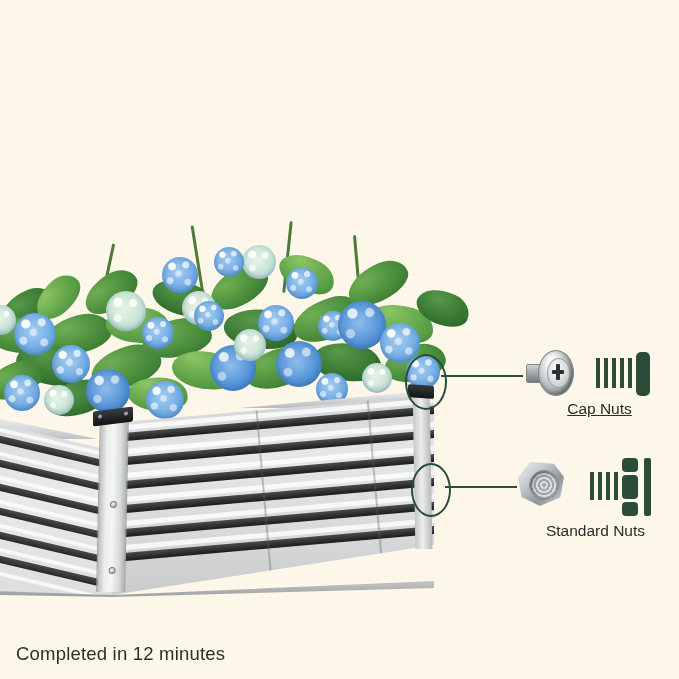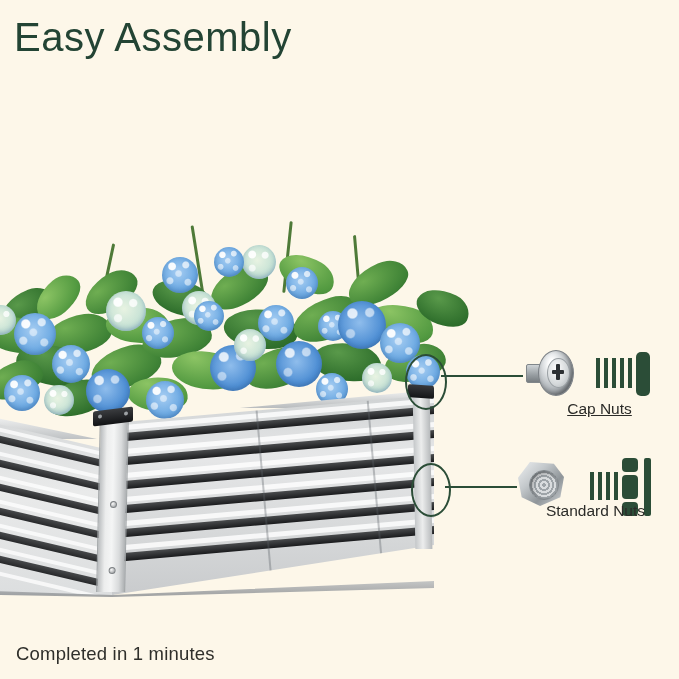--- a/index.html
+++ b/index.html
@@ -411,21 +411,20 @@
     position: absolute;
     background: #2b4d37;
     border-radius: 4px;
   }
 </style>
 </head>
 <body>
 
 <div id="page">
 
-  <div class="headline">Easy Assembly</div>
 
   <div class="scene">
 
     <div class="foliage">
       <div class="stem" style="left:120px;top:48px;width:3px;height:60px;transform:rotate(12deg);"></div>
       <div class="stem" style="left:210px;top:30px;width:3px;height:70px;transform:rotate(-9deg);"></div>
       <div class="stem" style="left:300px;top:26px;width:3px;height:72px;transform:rotate(6deg);"></div>
       <div class="stem" style="left:370px;top:40px;width:3px;height:70px;transform:rotate(-5deg);"></div>
 
       <div class="leaf dark" style="left:14px;top:96px;width:56px;height:34px;transform:rotate(-22deg);"></div>
@@ -574,18 +573,18 @@
       <div class="thread" style="left:0px;top:14px;height:28px;"></div>
       <div class="thread" style="left:8px;top:14px;height:28px;"></div>
       <div class="thread" style="left:16px;top:14px;height:28px;"></div>
       <div class="thread" style="left:24px;top:14px;height:28px;"></div>
       <div class="hexpart" style="left:32px;top:0px;width:16px;height:14px;"></div>
       <div class="hexpart" style="left:32px;top:17px;width:16px;height:24px;"></div>
       <div class="hexpart" style="left:32px;top:44px;width:16px;height:14px;"></div>
       <div class="panelbar" style="left:54px;top:0px;width:7px;height:58px;"></div>
     </div>
 
-    <div class="callout-label" style="left:0px;top:44px;width:167px;">Standard Nuts</div>
+    <div class="callout-label" style="left:0px;top:64px;width:167px;">Standard Nuts</div>
   </div>
 
-  <div class="footnote">Completed in 1 minutes</div>
+  <div class="footnote">Completed in 12 minutes</div>
 
 </div>
 
 </body></html>

